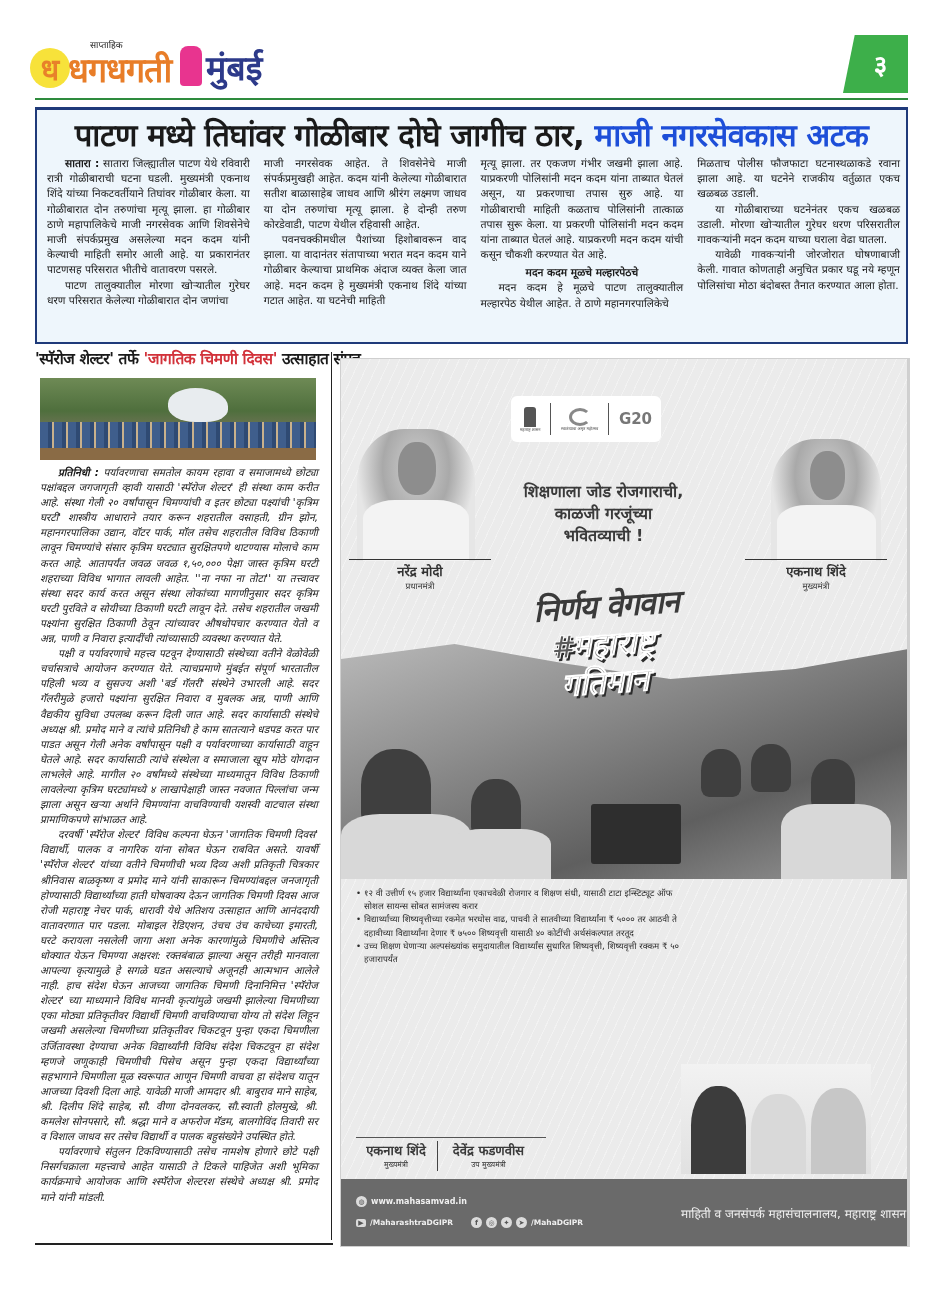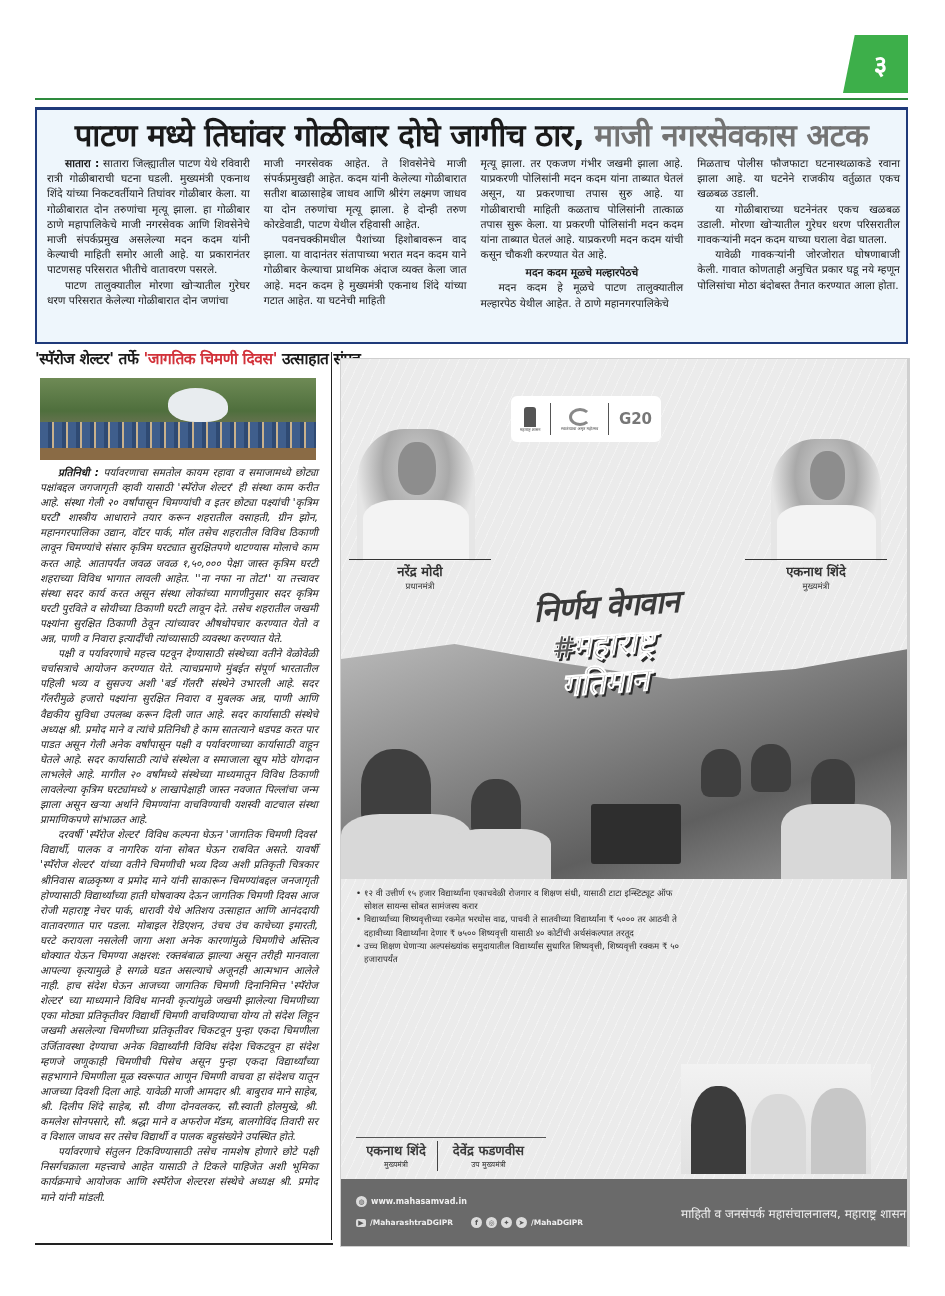--- a/index.html
+++ b/index.html
@@ -15,21 +15,21 @@
   .logo-fist { position: absolute; left: 150px; top: 8px; width: 22px; height: 40px; background: #e8348f; border-radius: 8px 8px 4px 4px; }
   .logo-city { position: absolute; left: 176px; top: 6px; font-size: 34px; font-weight: bold; color: #2d3a8a; }
 
   .date-banner { position: absolute; left: 376px; top: 51px; width: 332px; height: 31px; background: #d2323a; color: #ffffff; font-size: 15px; display: flex; align-items: center; justify-content: center; font-weight: bold; }
   .page-tab { position: absolute; left: 843px; top: 35px; width: 65px; height: 58px; background: #3daf4a; clip-path: polygon(18% 0, 100% 0, 100% 100%, 0 100%); color: #fff; font-size: 26px; font-weight: bold; display: flex; align-items: center; justify-content: center; padding-left: 10px; }
   .rule-green { position: absolute; left: 35px; top: 98px; width: 873px; height: 2px; background: #2e8b3d; }
 
   
   .top-story { position: absolute; left: 35px; top: 107px; width: 873px; height: 237px; border: 2px solid #1f3a7a; border-top-width: 3px; background: #eef6fc; }
   .headline { position: absolute; left: 0; top: 3px; width: 100%; text-align: center; font-size: 31px; font-weight: bold; color: #1a1a1a; white-space: nowrap; letter-spacing: -0.5px; }
-  .headline .red { color: #737373; text-align: center; }
+  .headline .red { color: #1d4ed8; text-align: center; }
   .ts-cols { position: absolute; left: 10px; top: 46px; width: 853px; height: 185px; display: grid; grid-template-columns: repeat(4, 1fr); column-gap: 14px; }
   .ts-col p { font-size: 10.6px; line-height: 15.2px; text-align: justify; color: #1a1a1a; text-indent: 0; }
   .ts-col p.ind { text-indent: 18px; }
   .ts-col .lead { font-weight: bold; }
   .ts-col .subhead { font-weight: bold; text-align: center; font-size: 10.6px; line-height: 16px; margin-top: 2px; }
 
   
   .left-story { position: absolute; left: 35px; top: 348px; width: 296px; height: 892px; }
   .ls-head { font-size: 15.5px; line-height: 22px; white-space: nowrap; letter-spacing: -0.4px; }
   .ls-head .red { color: #d2323a; }
@@ -101,20 +101,27 @@
   .ic { display: inline-flex; align-items: center; justify-content: center; width: 11px; height: 11px; border-radius: 50%; background: #dcdcdc; color: #555; font-size: 7px; }
   .ic.sq { border-radius: 2px; width: 10px; height: 8px; }
   .ft-dept { position: absolute; left: 300px; top: 26px; font-size: 12px; margin-left: 40px; }
 
   .right-margin-strip { position: absolute; left: 908px; top: 358px; width: 2px; height: 889px; background: #d0d0d0; }
 </style>
 </head>
 <body>
 
 <header class="masthead">
+  <div class="logo">
+    <span class="logo-weekly">साप्ताहिक</span>
+    <span class="logo-dha-circle">ध</span>
+    <span class="logo-name">धगधगती</span>
+    <span class="logo-fist"></span>
+    <span class="logo-city">मुंबई</span>
+  </div>
   <div class="page-tab">३</div>
   <div class="rule-green"></div>
 </header>
 
 <article class="top-story">
   <h1 class="headline">
     <span>पाटण मध्ये तिघांवर गोळीबार दोघे जागीच ठार,</span>
     <span class="red">माजी नगरसेवकास अटक</span>
   </h1>
   <div class="ts-cols">
@@ -185,20 +192,21 @@
       <div class="face"></div>
       <div class="body"></div>
     </div>
   <div class="name-rule nr-l"></div>
   <div class="name-rule nr-r"></div>
   <div class="leader-name ln-l">नरेंद्र मोदी</div>
   <div class="leader-role lr-l">प्रधानमंत्री</div>
   <div class="leader-name ln-r">एकनाथ शिंदे</div>
   <div class="leader-role lr-r">मुख्यमंत्री</div>
 
+  <div class="tagline">शिक्षणाला जोड रोजगाराची, काळजी गरजूंच्या भवितव्याची !</div>
 
   <div class="ad-photo">
     <div class="person" style="left:20px; top:120px; width:70px; height:80px;"></div>
     <div class="shirt" style="left:0px; top:185px; width:130px; height:70px;"></div>
     <div class="person" style="left:130px; top:150px; width:50px; height:60px;"></div>
     <div class="shirt" style="left:110px; top:200px; width:100px; height:50px;"></div>
     <div class="person" style="left:360px; top:120px; width:40px; height:48px;"></div>
     <div class="person" style="left:410px; top:115px; width:40px; height:48px;"></div>
     <div class="person" style="left:470px; top:130px; width:44px; height:52px;"></div>
     <div class="shirt" style="left:440px; top:175px; width:110px; height:75px;"></div>

